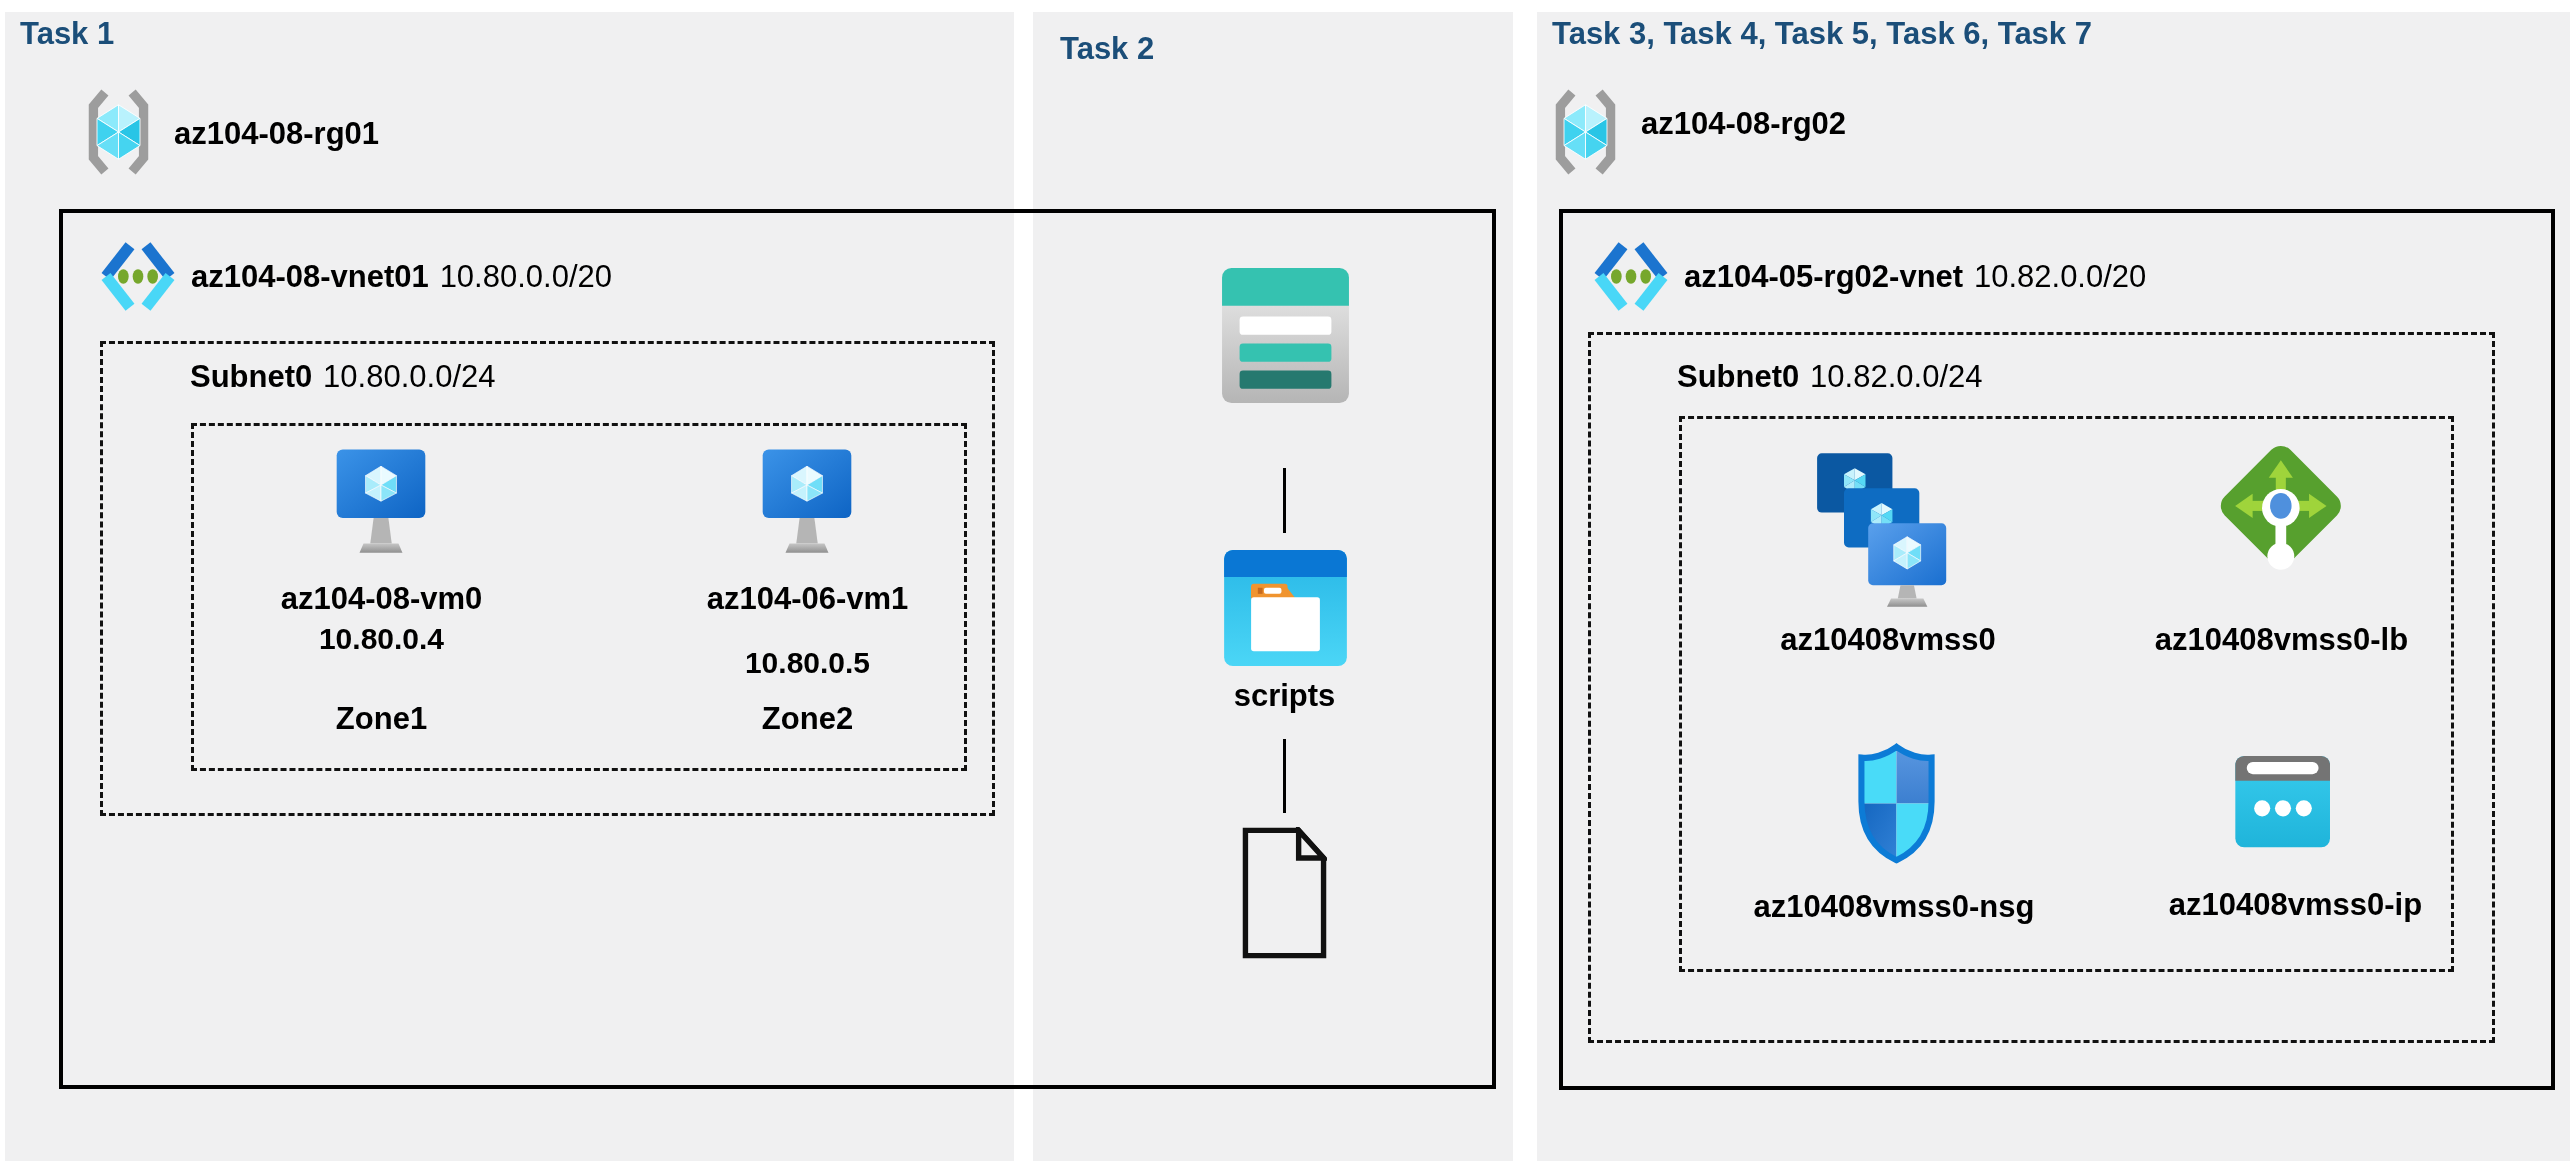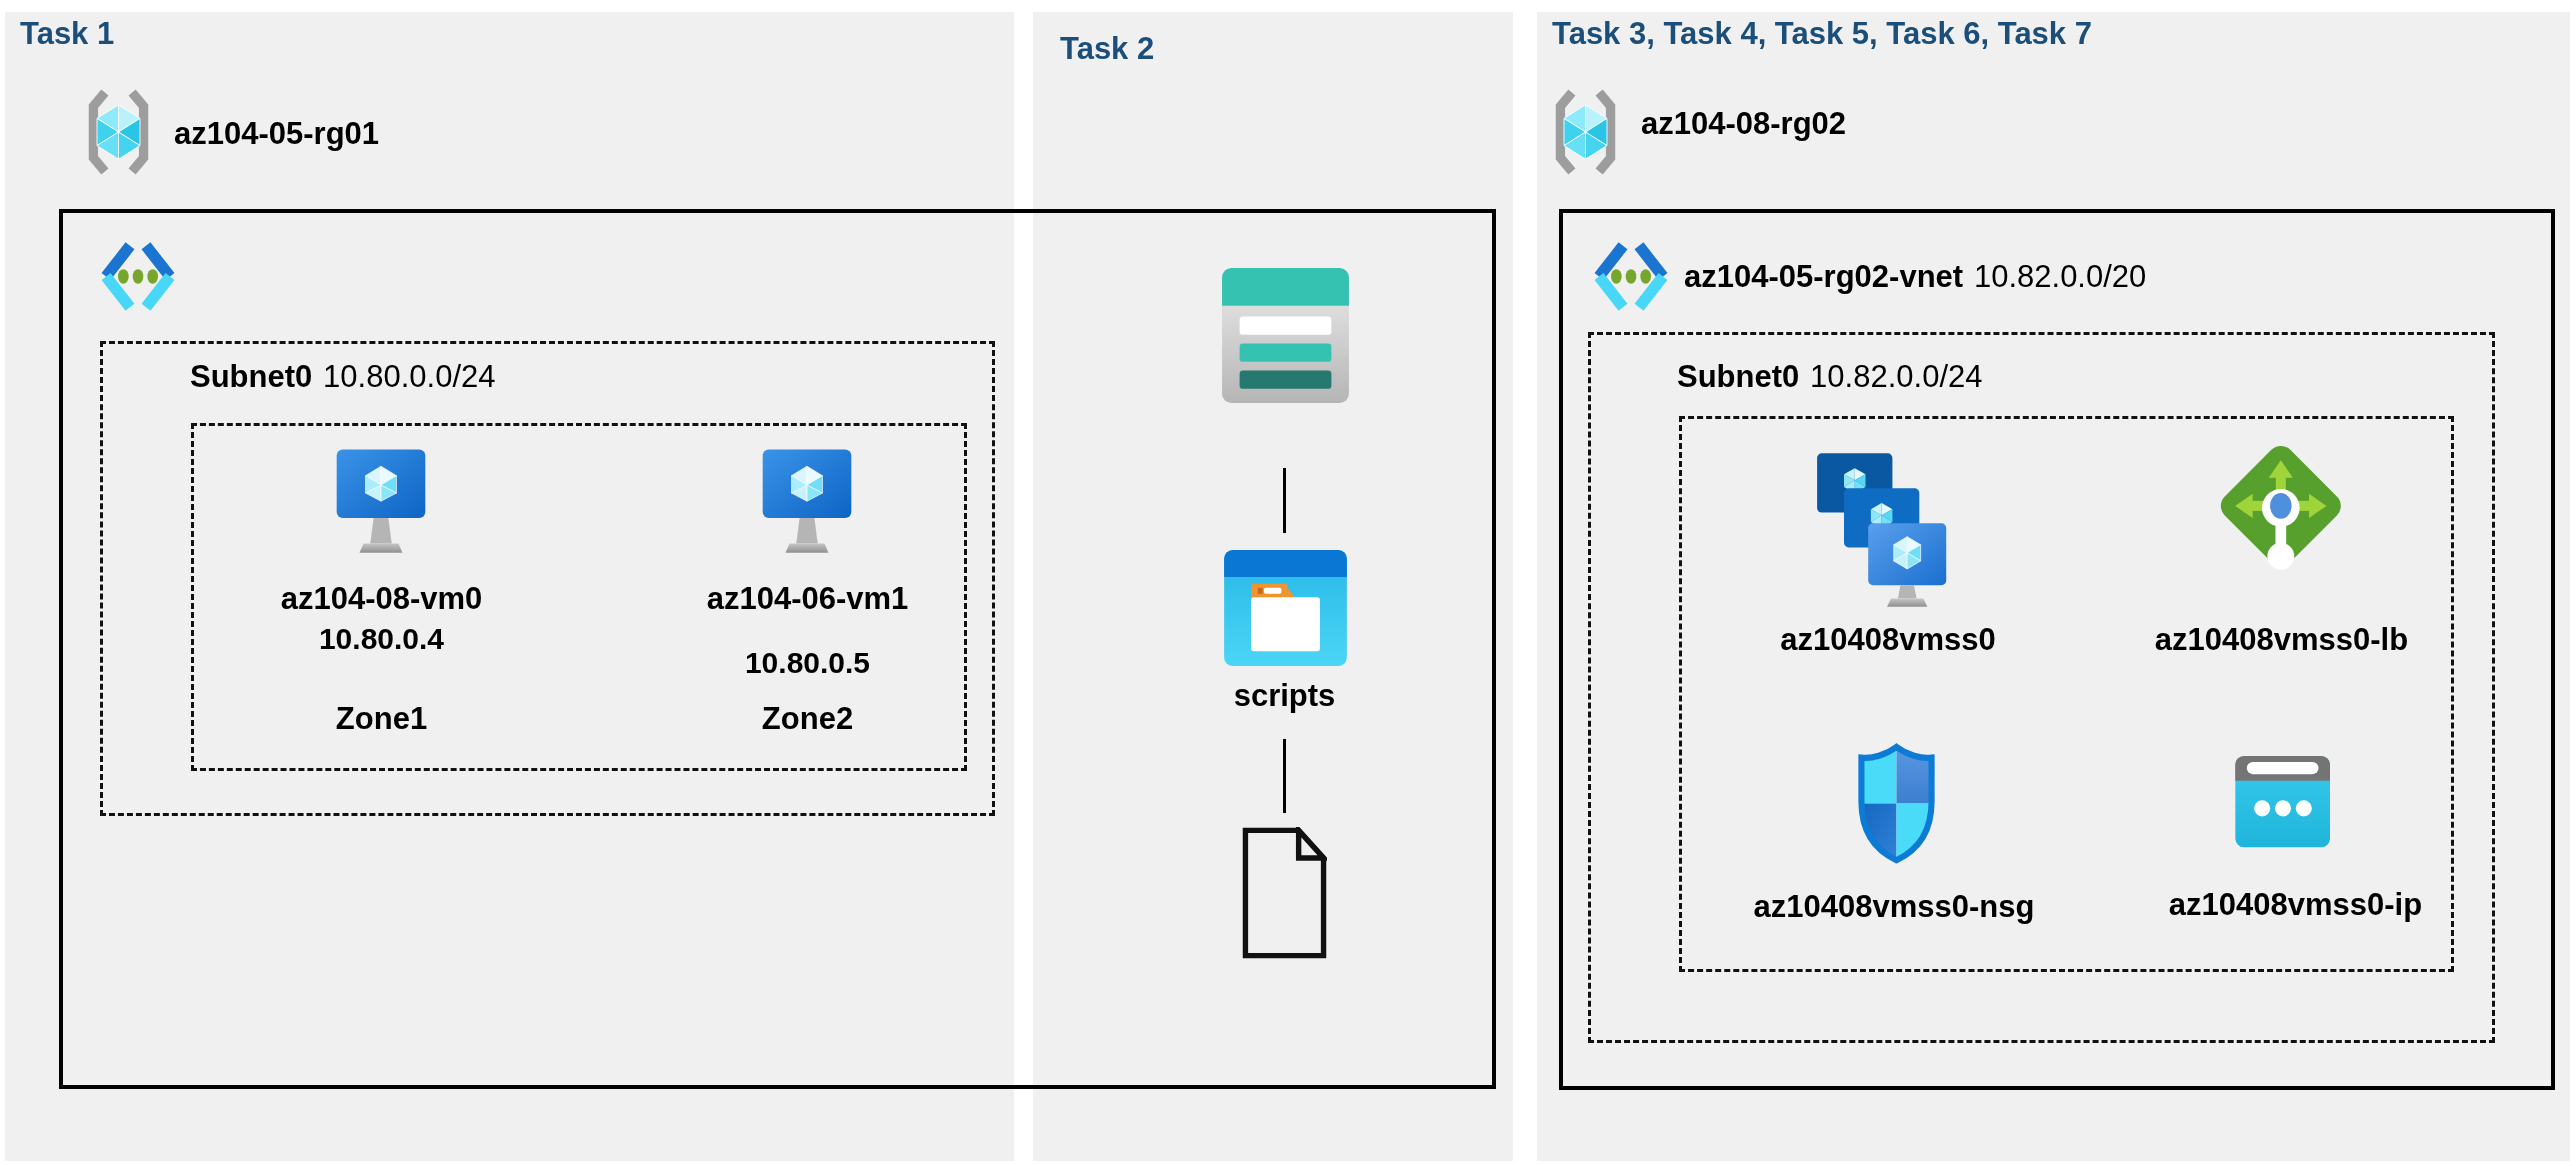--- a/index.html
+++ b/index.html
@@ -36,21 +36,21 @@
       <g stroke="#ffffff" stroke-width="1.2">
         <polygon points="45,22 15,41 45,60" fill="#8ceafb"></polygon>
         <polygon points="45,22 75,41 45,60" fill="#b9f2fd"></polygon>
         <polygon points="15,41 15,79 45,60" fill="#3fd2ef"></polygon>
         <polygon points="75,41 75,79 45,60" fill="#29c5e6"></polygon>
         <polygon points="15,79 45,98 45,60" fill="#66dff7"></polygon>
         <polygon points="75,79 45,98 45,60" fill="#45d4f0"></polygon>
       </g>
     </svg>
   </div>
-  <div class="txt lbl" style="left:174px;top:116px;">az104-05-rg01</div>
+  <div class="txt lbl" style="left:174px;top:116px;">az104-08-rg01</div>
 
   <div class="icon-wrap" style="left:1553px;top:89px;">
     <svg width="65" height="86" viewBox="0 0 90 120">
       <path d="M26,5 L10,24 L10,96 L26,115" fill="none" stroke="#9d9d9d" stroke-width="13"></path>
       <path d="M64,5 L80,24 L80,96 L64,115" fill="none" stroke="#9d9d9d" stroke-width="13"></path>
       <g stroke="#ffffff" stroke-width="1.2">
         <polygon points="45,22 15,41 45,60" fill="#8ceafb"></polygon>
         <polygon points="45,22 75,41 45,60" fill="#b9f2fd"></polygon>
         <polygon points="15,41 15,79 45,60" fill="#3fd2ef"></polygon>
         <polygon points="75,41 75,79 45,60" fill="#29c5e6"></polygon>
@@ -68,20 +68,21 @@
     <svg width="80" height="81" viewBox="0 0 120 120">
       <path d="M48,14 L12,60" fill="none" stroke="#1b74cf" stroke-width="17"></path>
       <path d="M12,60 L48,106" fill="none" stroke="#49d7f7" stroke-width="17"></path>
       <path d="M72,14 L108,60" fill="none" stroke="#1b74cf" stroke-width="17"></path>
       <path d="M108,60 L72,106" fill="none" stroke="#49d7f7" stroke-width="17"></path>
       <ellipse cx="38" cy="60" rx="8" ry="11" fill="#76a72c"></ellipse>
       <ellipse cx="60" cy="60" rx="8" ry="11" fill="#76a72c"></ellipse>
       <ellipse cx="82" cy="60" rx="8" ry="11" fill="#76a72c"></ellipse>
     </svg>
   </div>
+  <div class="txt lbl" style="left:191px;top:259px;"><span>az104-08-vnet01</span><span class="cidr">10.80.0.0/20</span></div>
 
   <div class="icon-wrap" style="left:1591px;top:236px;">
     <svg width="80" height="81" viewBox="0 0 120 120">
       <path d="M48,14 L12,60" fill="none" stroke="#1b74cf" stroke-width="17"></path>
       <path d="M12,60 L48,106" fill="none" stroke="#49d7f7" stroke-width="17"></path>
       <path d="M72,14 L108,60" fill="none" stroke="#1b74cf" stroke-width="17"></path>
       <path d="M108,60 L72,106" fill="none" stroke="#49d7f7" stroke-width="17"></path>
       <ellipse cx="38" cy="60" rx="8" ry="11" fill="#76a72c"></ellipse>
       <ellipse cx="60" cy="60" rx="8" ry="11" fill="#76a72c"></ellipse>
       <ellipse cx="82" cy="60" rx="8" ry="11" fill="#76a72c"></ellipse>

